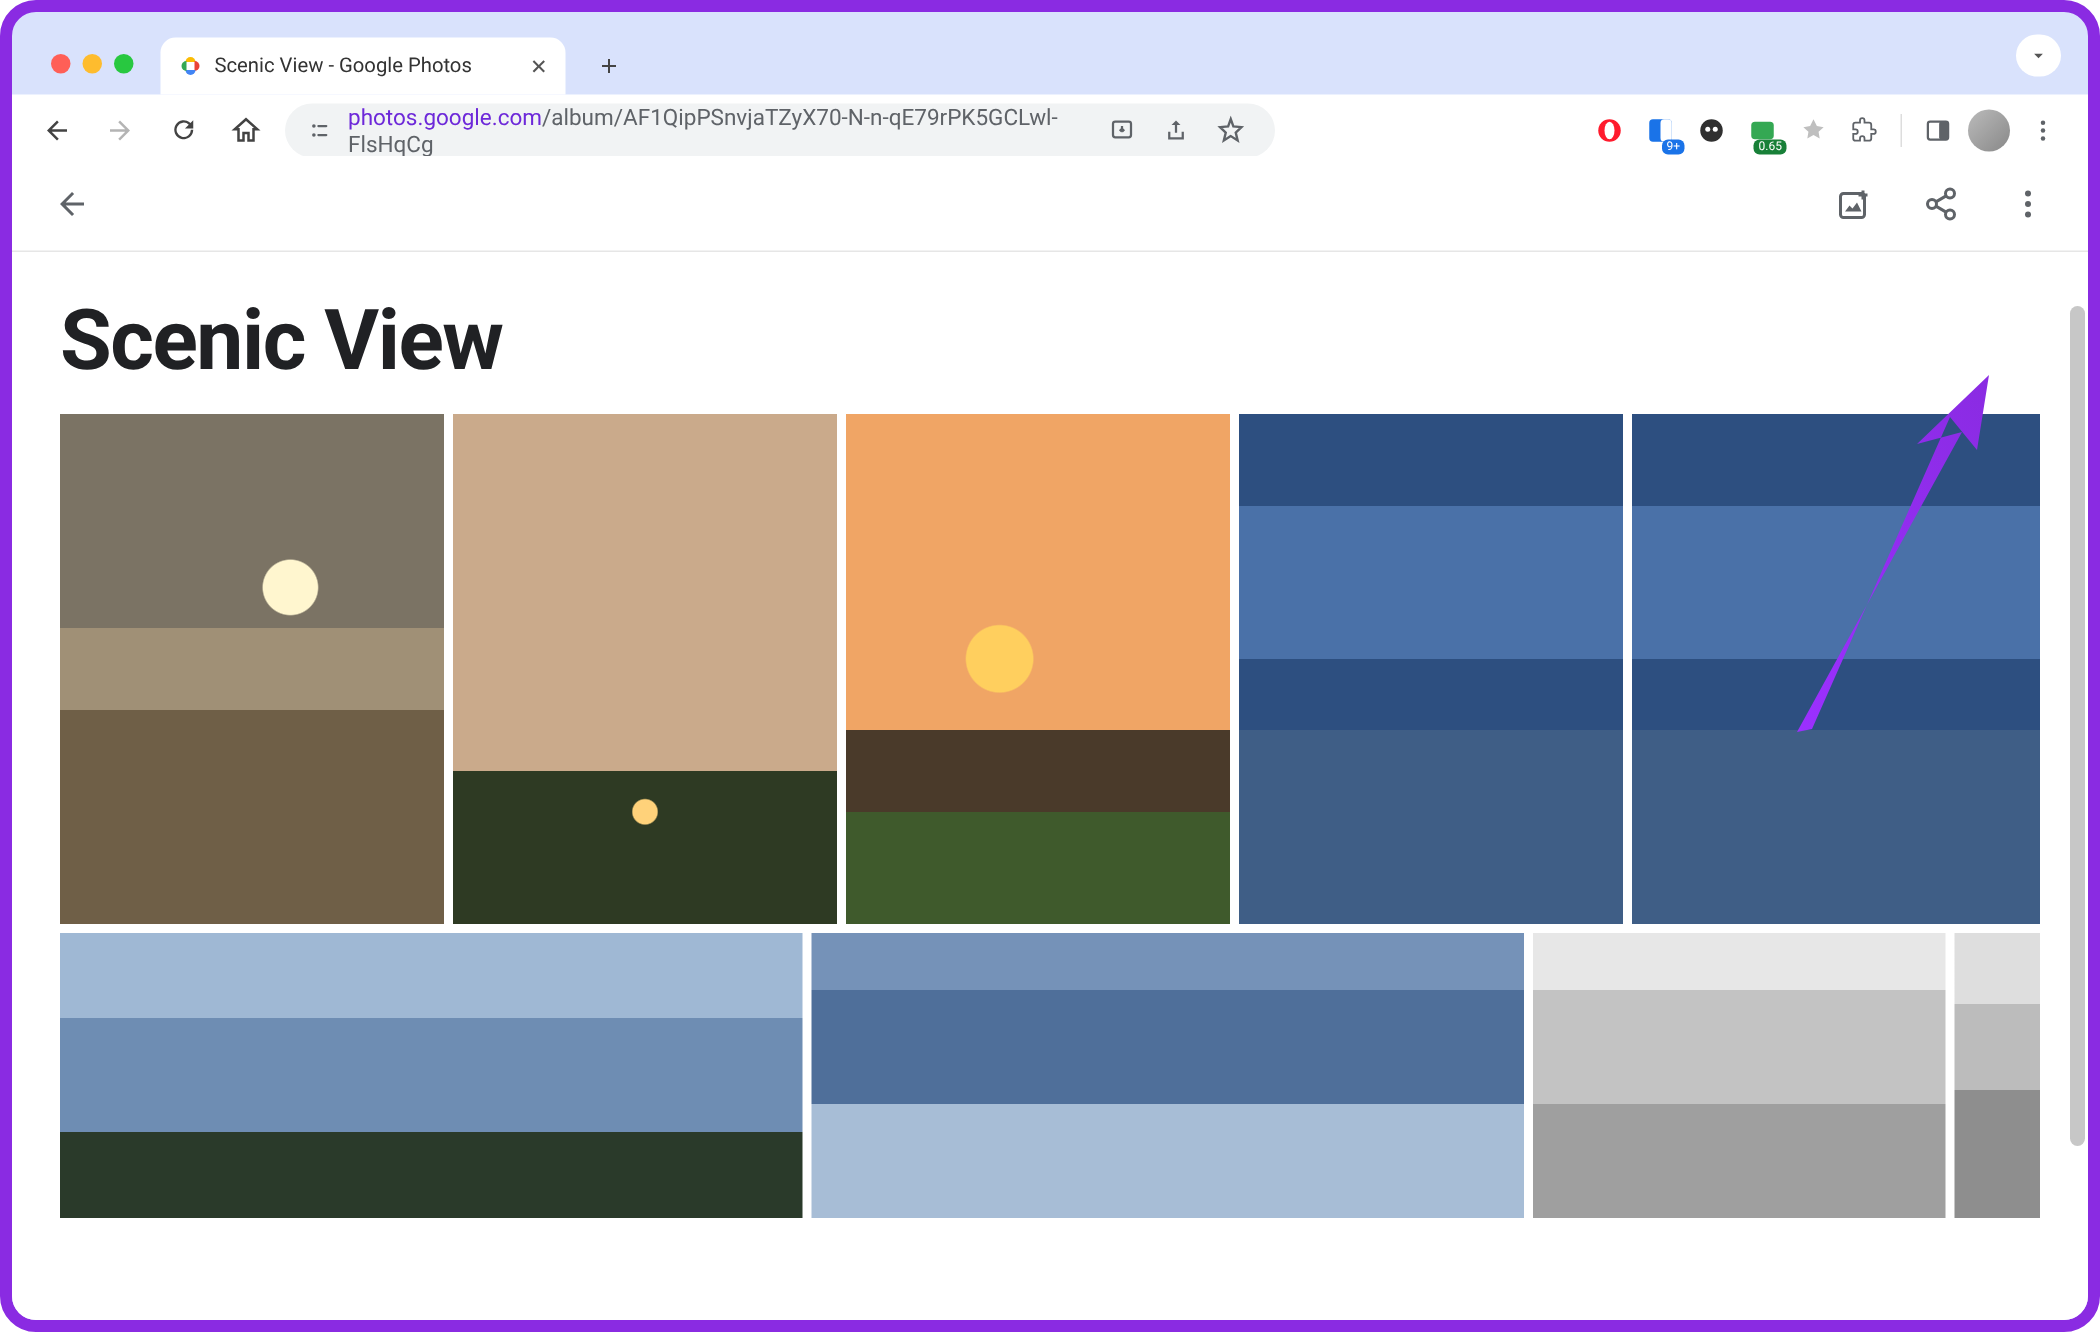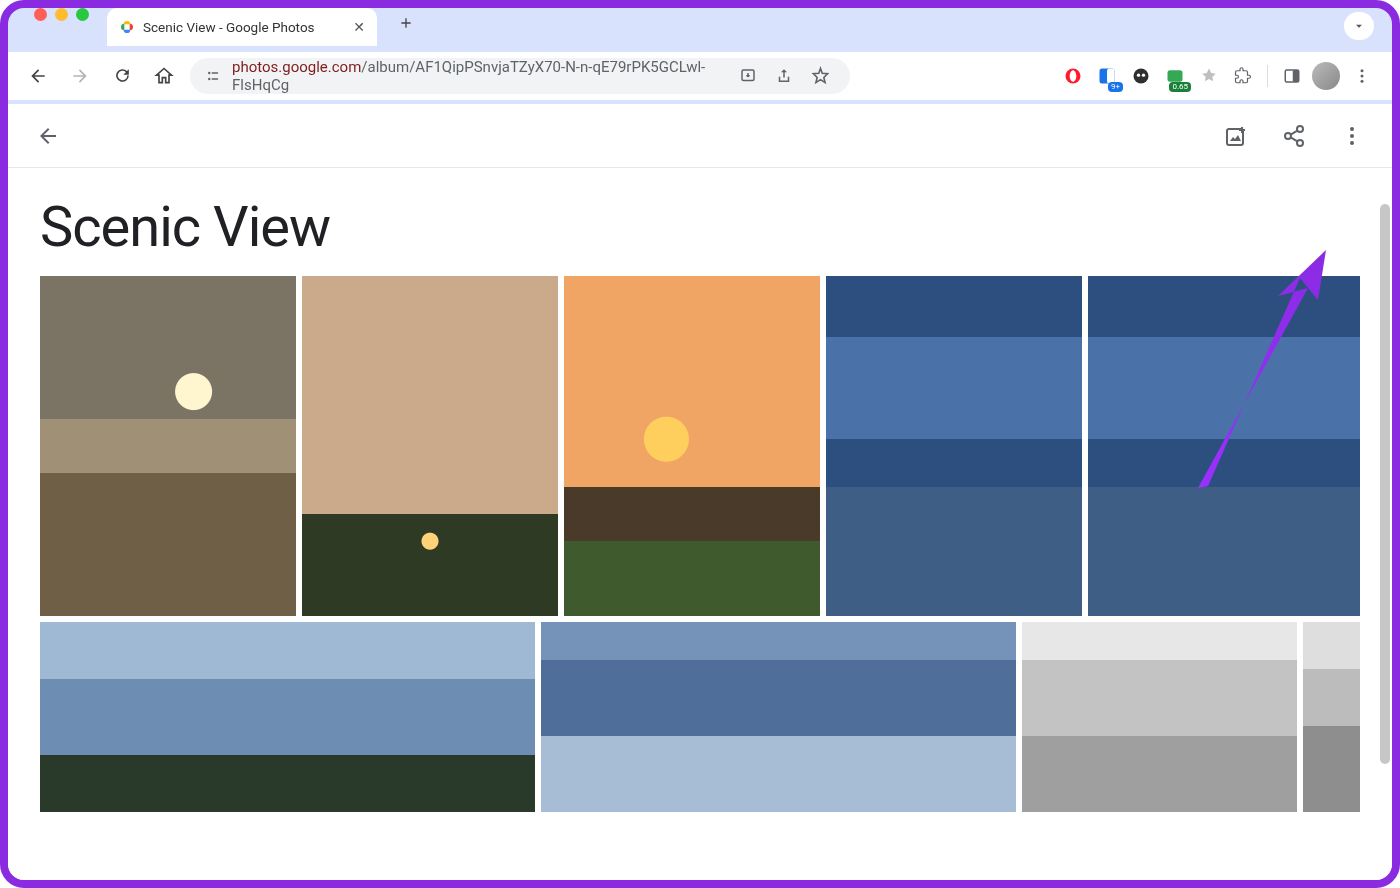--- a/index.html
+++ b/index.html
@@ -1,54 +1,54 @@
 <!DOCTYPE html>
 <html><head>
 <meta charset="utf-8">
 <style>
   * { box-sizing: border-box; margin: 0; padding: 0; }
   html, body { width: 1400px; height: 888px; overflow: hidden; font-family: -apple-system, BlinkMacSystemFont, "Segoe UI", Roboto, Arial, sans-serif; }
   .frame { position: absolute; inset: 0; border: 8px solid #8A2BE2; border-radius: 24px; background: #D9E2FC; overflow: hidden; }
 
   
-  .tab-strip { height: 44px; display: flex; align-items: flex-start; padding: 0 12px; position: relative; }
+  .tab-strip { height: 55px; display: flex; align-items: flex-end; padding: 0 12px; position: relative; }
   .traffic-lights { display: flex; gap: 8px; align-items: center; margin: 0 18px 14px 14px; }
   .tl { width: 13px; height: 13px; border-radius: 50%; }
   .tl.red { background:#FF5F57; } .tl.yel { background:#FEBC2E; } .tl.grn { background:#28C840; }
 
   .tab { background:#fff; height: 38px; border-radius: 10px 10px 0 0; display:flex; align-items:center; gap:8px; padding:0 12px; font-size:13.5px; color:#333; min-width: 270px; position: relative; }
   .tab .favicon { width:16px; height:16px; }
   .tab .close { margin-left:auto; color:#555; font-size:14px; cursor:pointer; }
   .newtab { width:30px; height:30px; margin:0 0 4px 14px; display:flex; align-items:center;justify-content:center; color:#444; border-radius:50%; cursor:pointer; }
   .tabstrip-chevron { position:absolute; right:18px; bottom:12px; width:30px; height:28px; border-radius:14px; background:#fff; display:flex; align-items:center; justify-content:center; color:#555; cursor:pointer;}
 
   .toolbar { height:48px; background:#fff; display:flex; align-items:center; padding:0 14px; gap:10px; border-bottom:1px solid #fff;}
   .tb-btn { width:32px; height:32px; display:flex; align-items:center; justify-content:center; color:#434343; cursor:pointer; border-radius:50%; }
   .tb-btn.disabled { color:#b4b4b4; }
   .omnibox { flex:0 0 660px; height:36px; background:#F1F3F4; border-radius:18px; display:flex; align-items:center; padding:0 14px; gap:10px; color:#3c4043; font-size:15px; }
   .omnibox .site-chip{ color:#5f6368; font-size:13px;}
-  .omnibox .url-host{ color:#7f1d1d; }
+  .omnibox .url-host{ color:#6d28d9; }
   .omnibox .url-path{ color:#5f6368; }
   .tb-right { margin-left:auto; display:flex; align-items:center; gap:6px; }
   .omni-right-icons { display:flex; align-items:center; gap:4px; margin-left:auto;}
   .ext-icon { width:28px;height:28px;display:flex;align-items:center;justify-content:center;border-radius:6px; position:relative;}
   .badge { position:absolute; bottom:-2px; right:-2px; background:#1a73e8; color:#fff; font-size:8px; padding:0 3px; border-radius:4px; line-height:10px;}
   .badge.grn{background:#188038;}
   .avatar { width:28px;height:28px;border-radius:50%; background:linear-gradient(135deg,#bbb,#888); display:flex;align-items:center;justify-content:center;color:#fff;font-size:12px;}
 
   
   .page { position:absolute; top:96px; left:0; right:0; bottom:0; background:#fff; overflow:hidden;}
   .page-scrollbar { position:absolute; right:2px; top:100px; width:10px; height:560px; background:#c7c7c7; border-radius:5px; }
   .album-bar { height:64px; display:flex; align-items:center; padding:0 20px; border-bottom:1px solid #e6e6e6;}
   .album-bar .back { width:40px;height:40px;display:flex;align-items:center;justify-content:center;cursor:pointer;color:#5f6368;}
   .album-bar .right { margin-left:auto; display:flex; gap:18px; }
   .album-bar .right .ab-btn{ width:40px;height:40px;display:flex;align-items:center;justify-content:center;cursor:pointer;color:#5f6368;}
 
   .album-head { padding:26px 32px 16px; }
-  .album-title { font-size:56px; font-weight:400; color:#202124; letter-spacing:-1px;}
+  .album-title { font-size:56px; font-weight:700; color:#202124; letter-spacing:-1px;}
   .album-dates { margin-top:16px; font-size:15px; color:#5f6368;}
 
   .grid { padding:0 32px; display:flex; flex-direction:column; gap:6px;}
   .row { display:flex; gap:6px; }
   .ph { position:relative; overflow:hidden; cursor:pointer;}
   .row1 .ph { height:340px; }
   .row2 .ph { height:190px; }
 
   
   .p1 { flex:0 0 256px; background:

